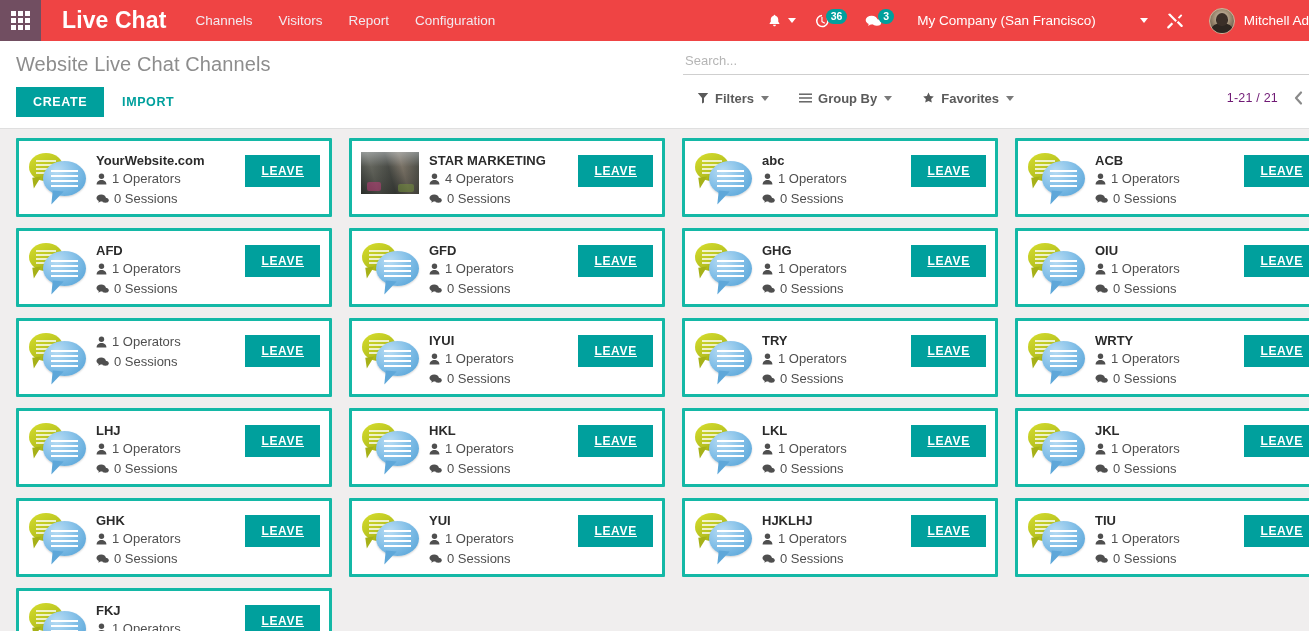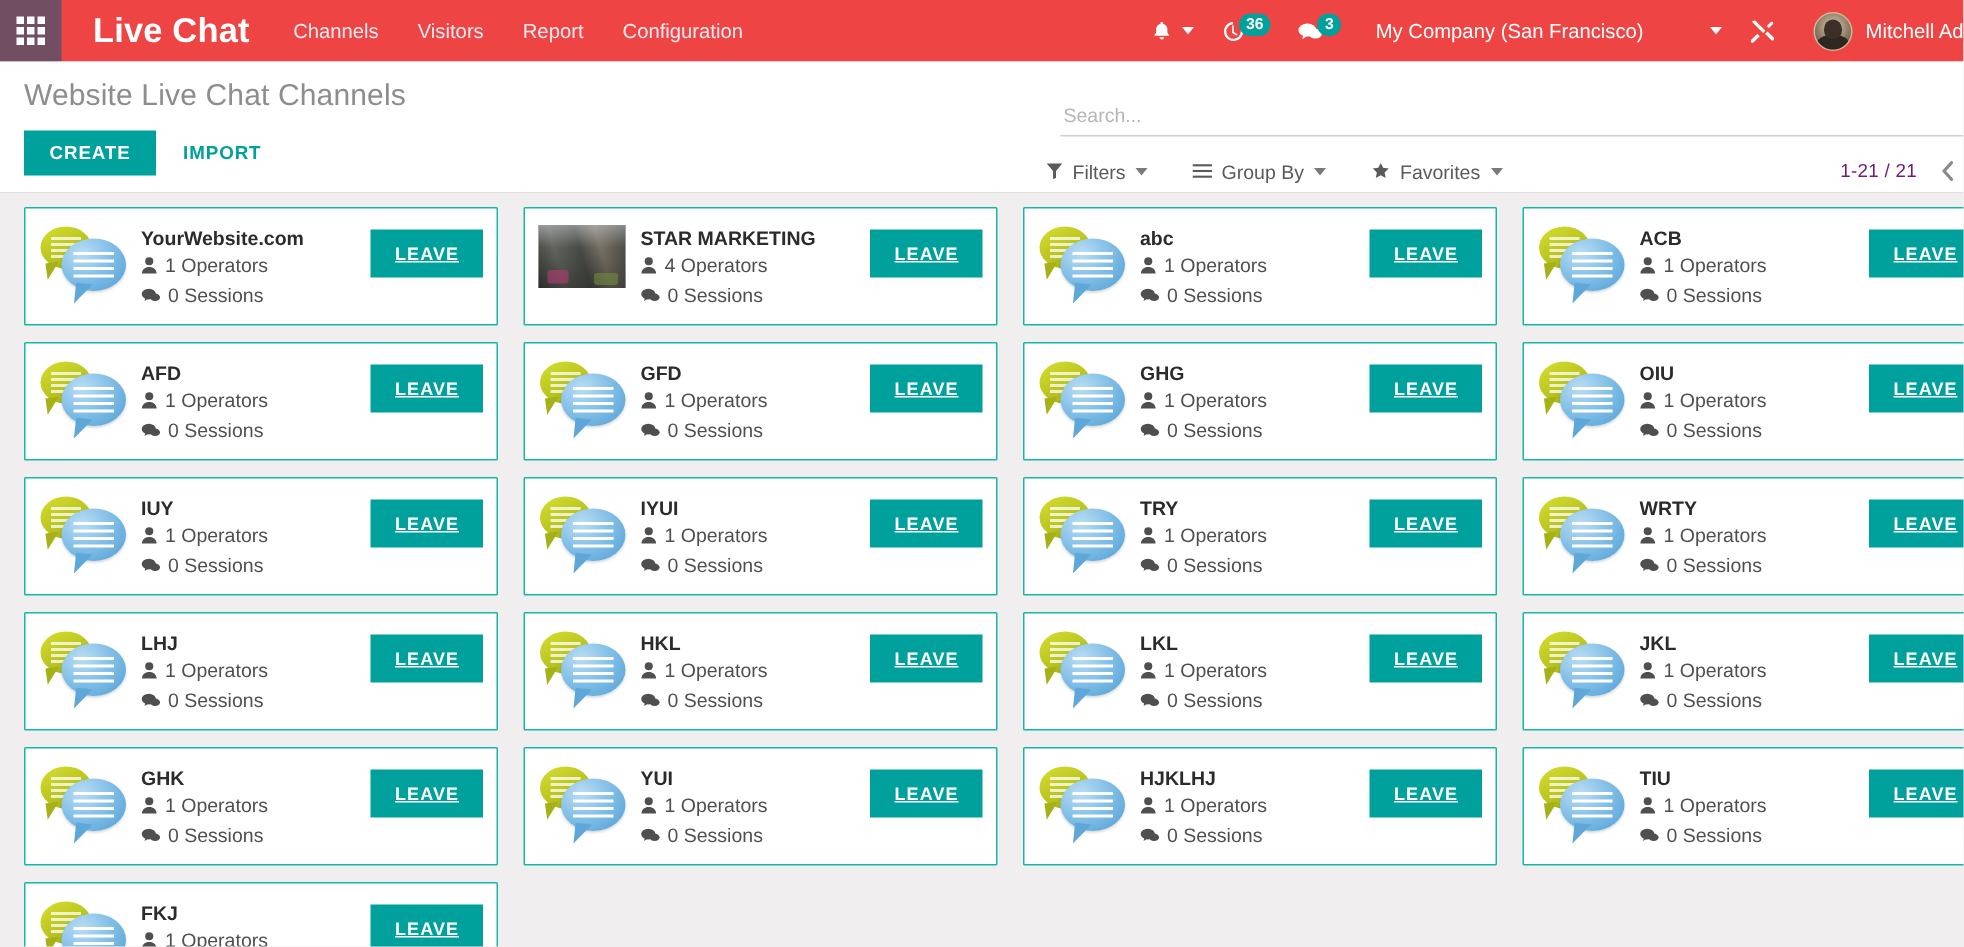--- a/index.html
+++ b/index.html
@@ -145,21 +145,21 @@
     font-size: 12.5px;
     font-weight: bold;
     letter-spacing: .6px;
     margin-left: 18px;
     cursor: pointer;
   }
 
   .cp-right {
     position: absolute; left: 683px; right: 0; top: 0;
   }
-  .search-row { padding-top: 24px; margin-left: 24px; }
+  .search-row { padding-top: 8px; }
   .search-input {
     width: 100%;
     border: none;
     border-bottom: 1px solid #cfcfcf;
     outline: none;
     font-size: 13px;
     color: #4c4c4c;
     padding: 4px 2px 6px 2px;
     font-family: inherit;
     background: transparent;
@@ -168,21 +168,21 @@
 
   .filter-row {
     display: flex;
     align-items: center;
     margin-top: 14px;
     padding-left: 14px;
   }
   .filter-btn {
     display: flex; align-items: center;
     font-size: 13px; color: #5a5a5a;
-    margin-right: 30px; cursor: pointer;
+    margin-right: 30px; cursor: pointer; font-weight: bold;
   }
   .filter-btn .caret-d {
     width: 0; height: 0;
     border-left: 4px solid transparent;
     border-right: 4px solid transparent;
     border-top: 5px solid #7a7a7a;
     margin-left: 7px;
   }
   .ic { margin-right: 6px; display: inline-flex; }
   .pager {
@@ -206,21 +206,21 @@
   }
   .kanban-grid {
     display: grid;
     grid-template-columns: repeat(4, 333px);
     gap: 0;
     padding-left: 16px;
   }
   .card-wrap { padding: 0 17px 11px 0; }
   .card {
     background: #ffffff;
-    border: 1px solid #14b8a6;
+    border: 3px solid #14b8a6;
     border-radius: 1px;
     height: 79px;
     display: flex;
     align-items: flex-start;
     padding: 9px 0 0 9px;
     position: relative;
     cursor: pointer;
   }
 
   .card-img { flex: 0 0 62px; height: 58px; position: relative; }
@@ -762,21 +762,20 @@
             <div class="bubbles">
               <div class="bub-green">
                 <i></i>
               </div>
               <div class="bub-blue">
                 <i></i>
               </div>
             </div>
           </div>
           <div class="card-body">
-            <div class="card-title">IUY</div>
             <div class="card-line">
               <span class="ic">
                 <svg width="11" height="12" viewBox="0 0 11 12">
                   <circle cx="5.5" cy="3.2" r="2.7" fill="#4f4f4f"></circle>
                   <path fill="#4f4f4f" d="M.6 11.4c0-2.7 2.2-4.4 4.9-4.4s4.9 1.7 4.9 4.4z"></path>
                 </svg>
               </span>
               <span>1 Operators</span>
             </div>
             <div class="card-line">

